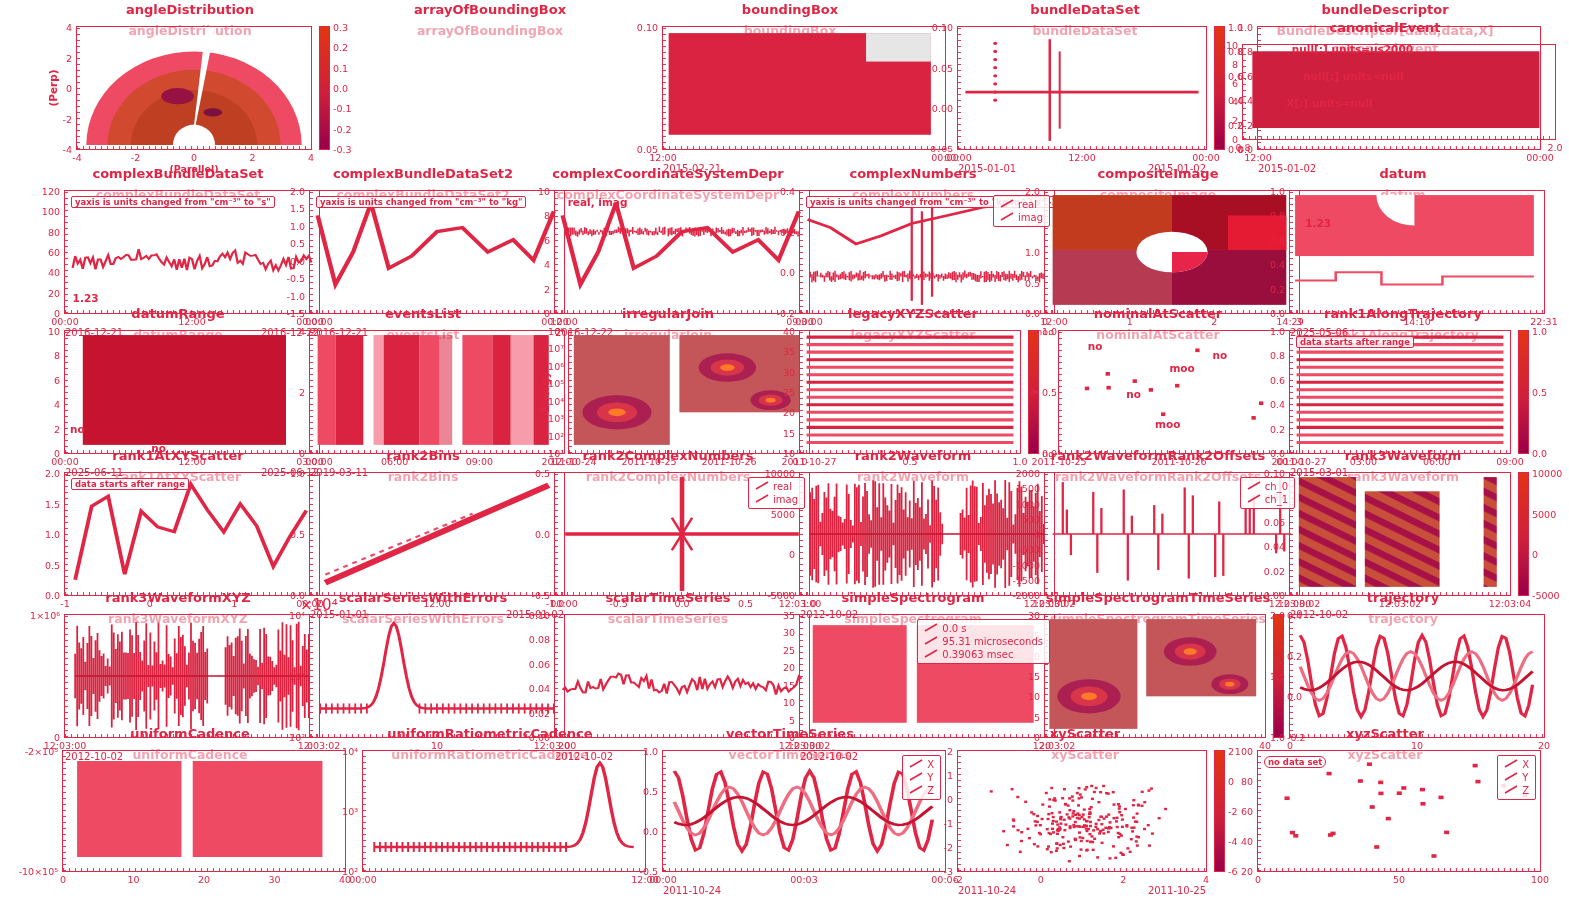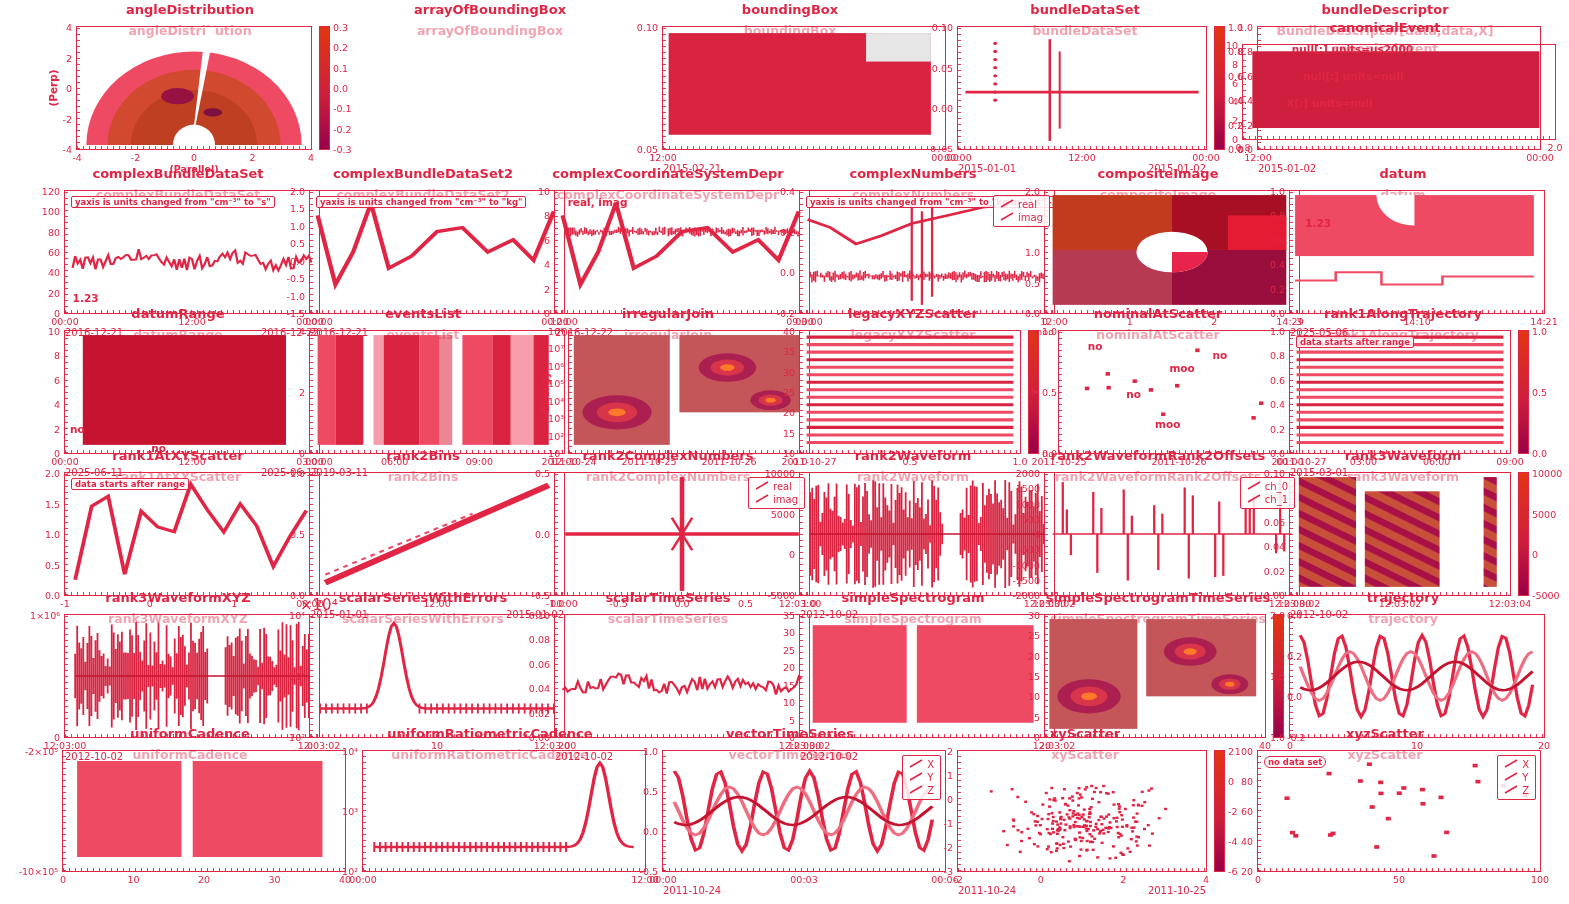--- a/index.html
+++ b/index.html
@@ -322,21 +322,21 @@
         <div class="tmx"></div>
         <div class="tmy"></div>
         <div class="yt" style="top:0%;">1.0</div>
         <div class="yt" style="top:20%;">0.8</div>
         <div class="yt" style="top:40%;">0.6</div>
         <div class="yt" style="top:60%;">0.4</div>
         <div class="yt" style="top:80%;">0.2</div>
         <div class="yt" style="top:100%;">0.0</div>
         <div class="xt" style="left:0%;">14:29</div>
         <div class="xt" style="left:50%;">14:10</div>
-        <div class="xt" style="left:100%;">14:21</div>
+        <div class="xt" style="left:100%;">22:31</div>
         <div class="xd" style="left:0;">2025-05-06</div>
         <div class="lb" style="left:6%;top:26%;">1.23</div>
       </div>
     </div>
     <div class="fig" style="left:22px;top:306px;width:312px;height:178px;">
       <div class="sup">datumRange</div>
       <div class="axt">datumRange</div>
       <div class="ax" style="left:42px;top:24px;width:256px;height:124px;">
         <svg class="cnt" viewBox="0 0 100 60" preserveAspectRatio="none">
           <rect x="7" y="2" width="80" height="54" fill="#c51330"></rect>
@@ -826,20 +826,40 @@
         <div class="yt" style="top:14.285714285714285%;">30</div>
         <div class="yt" style="top:28.57142857142857%;">25</div>
         <div class="yt" style="top:42.857142857142854%;">20</div>
         <div class="yt" style="top:57.14285714285714%;">15</div>
         <div class="yt" style="top:71.42857142857143%;">10</div>
         <div class="yt" style="top:85.71428571428571%;">5</div>
         <div class="yt" style="top:100%;">0</div>
         <div class="xt" style="left:0%;">12:03:00</div>
         <div class="xt" style="left:100%;">12:03:02</div>
         <div class="xd" style="left:0;">2012-10-02</div>
+        <div class="lg">
+          <div class="lgr">
+            <span><svg width="14" height="9">
+                <line x1="1" y1="8" x2="13" y2="1" stroke="#e02545" stroke-width="1.6"></line>
+              </svg></span>
+            <span>0.0 s</span>
+          </div>
+          <div class="lgr">
+            <span><svg width="14" height="9">
+                <line x1="1" y1="8" x2="13" y2="1" stroke="#e02545" stroke-width="1.6"></line>
+              </svg></span>
+            <span>95.31 microseconds</span>
+          </div>
+          <div class="lgr">
+            <span><svg width="14" height="9">
+                <line x1="1" y1="8" x2="13" y2="1" stroke="#e02545" stroke-width="1.6"></line>
+              </svg></span>
+            <span>0.39063 msec</span>
+          </div>
+        </div>
       </div>
     </div>
     <div class="fig" style="left:1002px;top:590px;width:312px;height:178px;">
       <div class="sup">simpleSpectrogramTimeSeries</div>
       <div class="axt">simpleSpectrogramTimeSeries</div>
       <div class="ax" style="left:42px;top:24px;width:222px;height:124px;">
         <svg class="cnt" viewBox="0 0 100 60" preserveAspectRatio="none">
           <rect x="2" y="2" width="40" height="54" fill="#c4565a"></rect>
           <rect x="46" y="2" width="50" height="38" fill="#c4565a"></rect>
           <ellipse cx="20" cy="40" rx="14.399999999999999" ry="8.4" fill="#a81650" opacity=".85"></ellipse>

